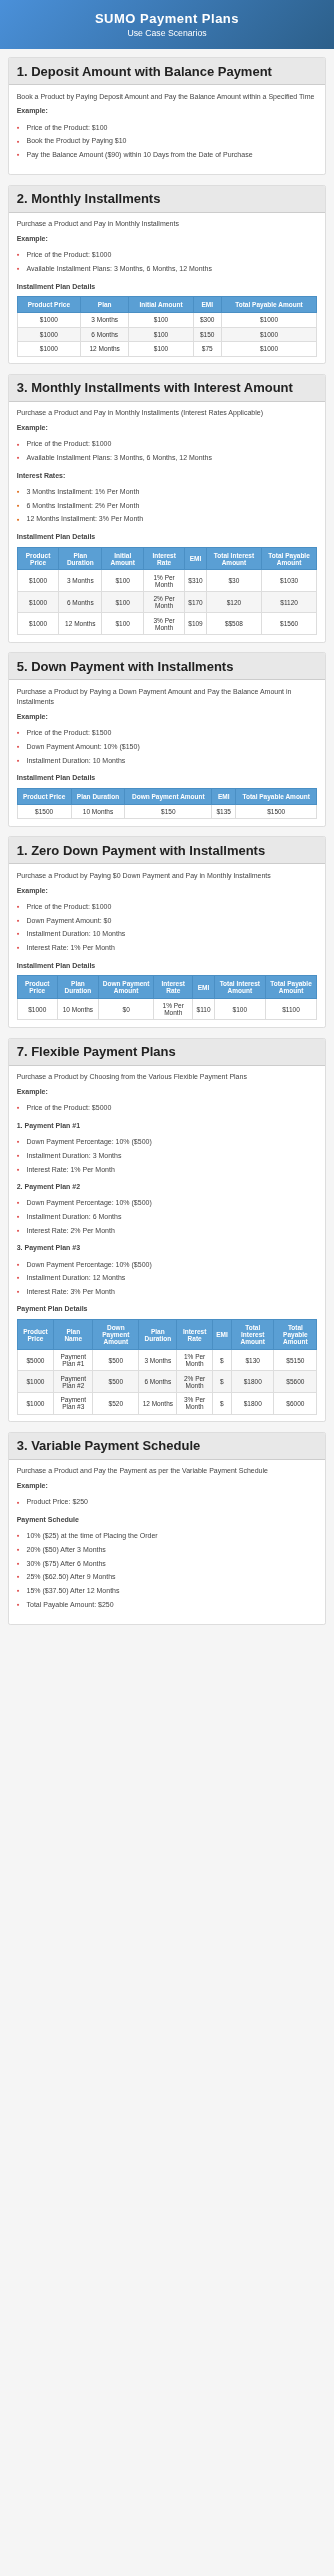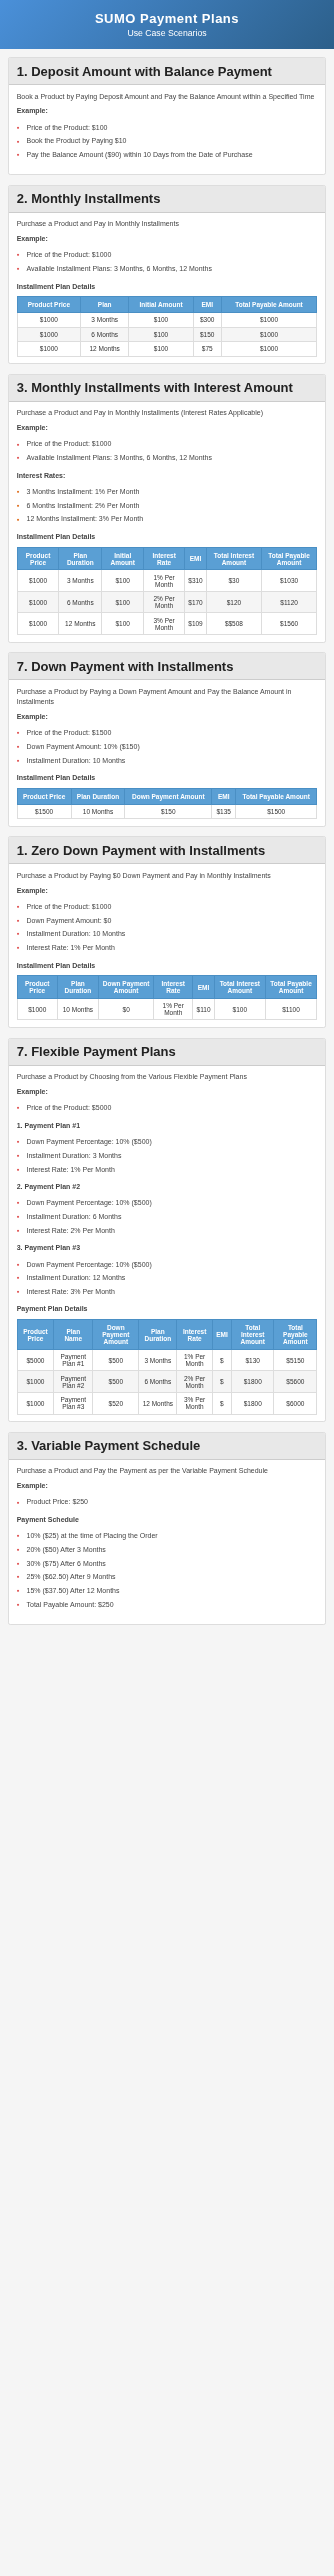--- a/index.html
+++ b/index.html
@@ -265,21 +265,21 @@
                 <td>$1560</td>
               </tr>
             </tbody>
           </table>
         </div>
       </div>
     </div>
 
     <div class="section">
       <div class="section-header">
-        <h3>7. Down Payment with Installments</h3>
+        <h3>5. Down Payment with Installments</h3>
       </div>
       <div class="section-body">
         <p>Purchase a Product by Paying a Down Payment Amount and Pay the Balance Amount in Installments</p>
         <p class="example-label">Example:</p>
         <ul class="bullet-list">
           <li>Price of the Product: $1500</li>
           <li>Down Payment Amount: 10% ($150)</li>
           <li>Installment Duration: 10 Months</li>
         </ul>
         <p class="sub-label">Installment Plan Details</p>

